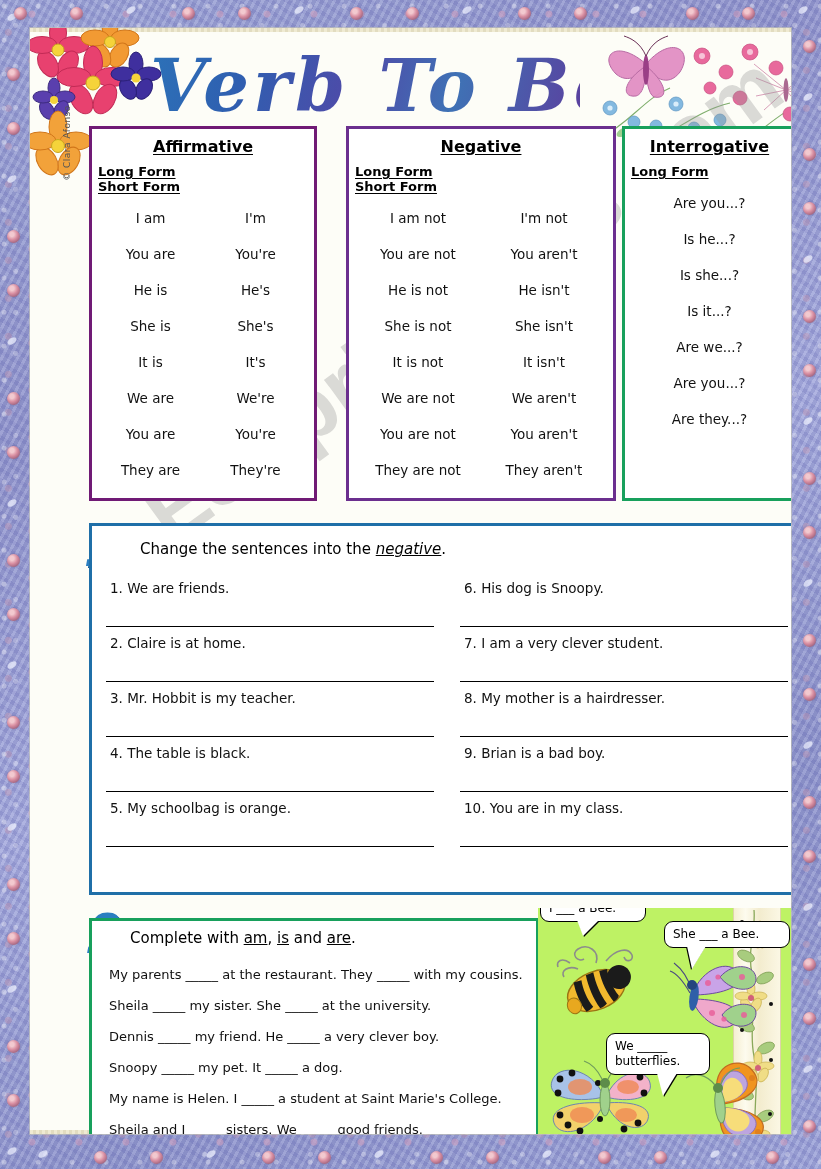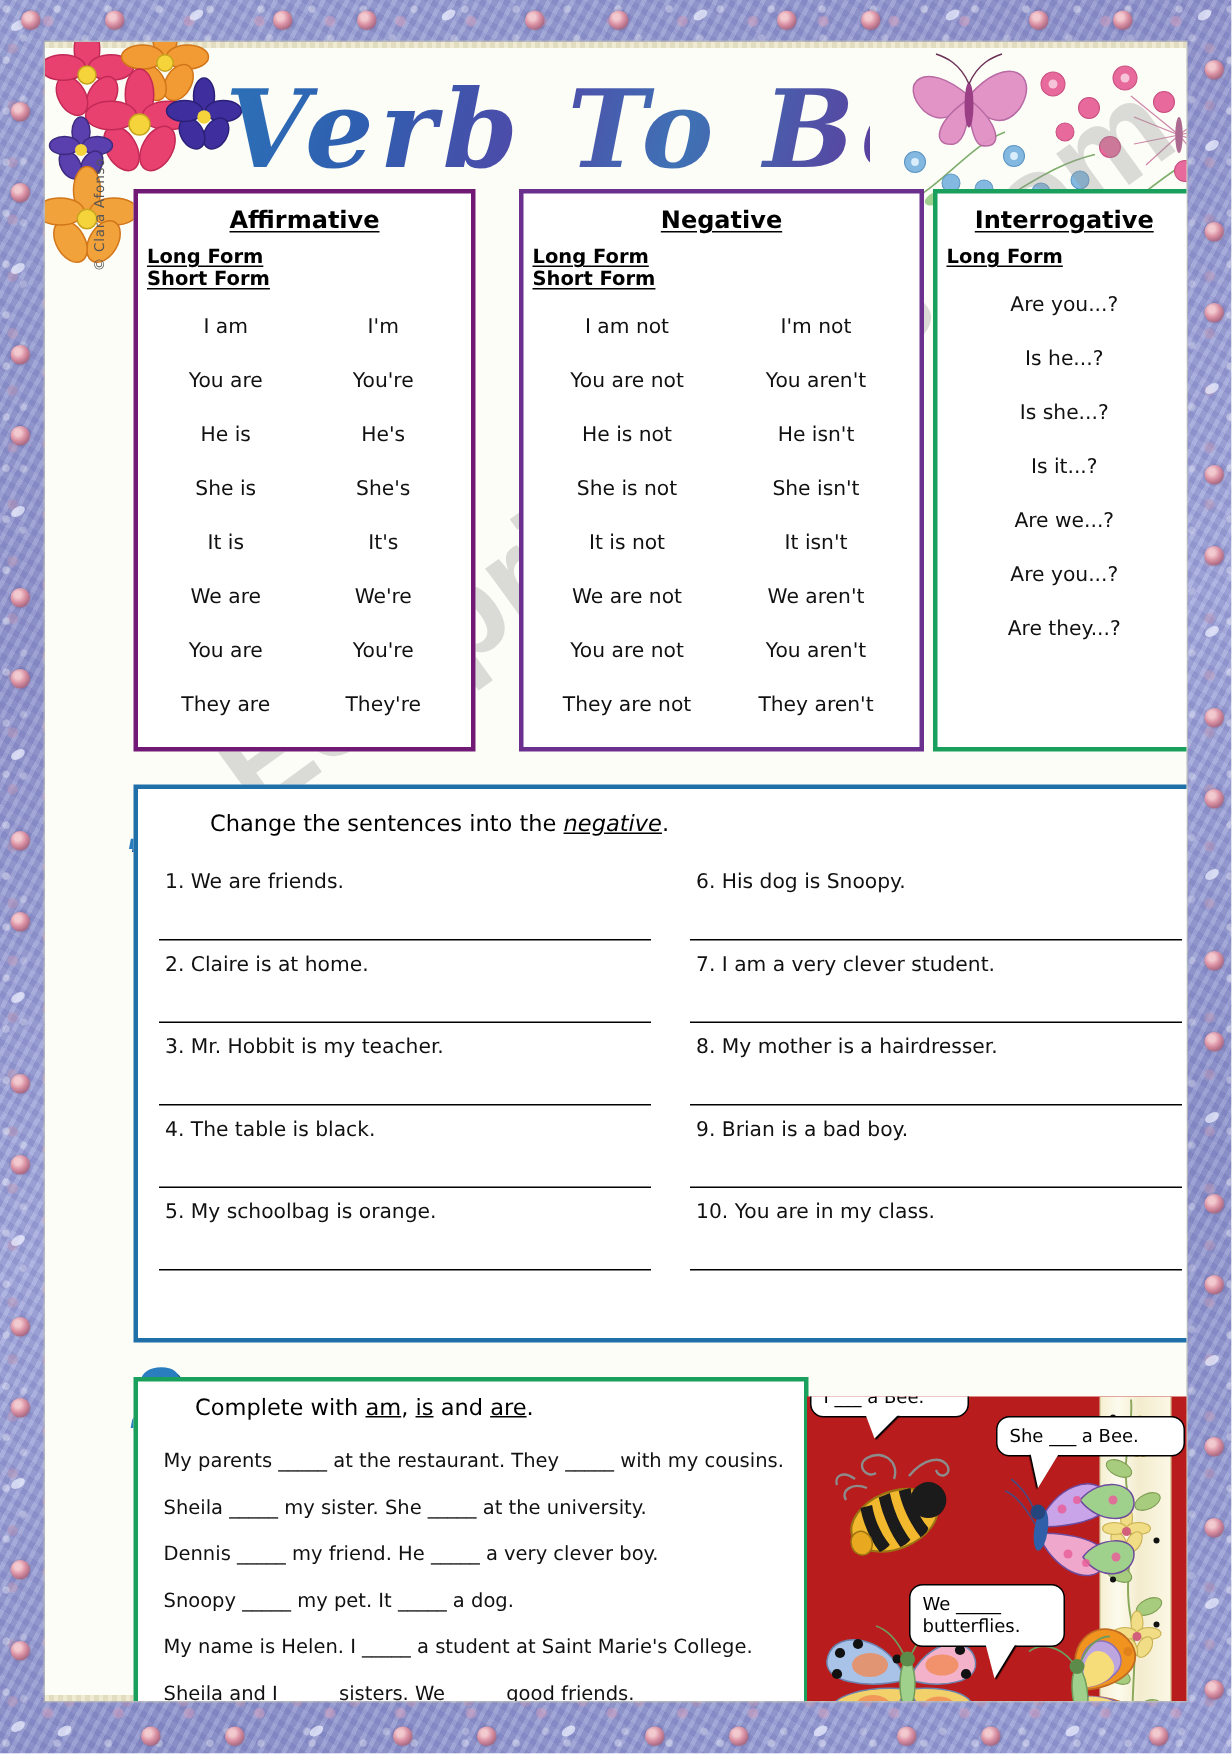--- a/index.html
+++ b/index.html
@@ -127,21 +127,21 @@
   .ex2{position:absolute;left:59px;top:890px;width:450px;height:228px;
        border:3px solid #18a05c;background:#fff;box-sizing:border-box;}
   .ex2-head{position:absolute;left:38px;top:8px;}
   .ex2-head .b{text-decoration:underline;}
   .ex2-lines{position:absolute;left:14px;top:38px;right:10px;}
   .ex2-line{font-family:"DejaVu Sans",sans-serif;font-size:13px;color:#111;
             padding:8px 0 8px 3px;}
 
   
   .ex3{position:absolute;left:508px;top:880px;width:267px;height:238px;
-       background:#b91c1c;overflow:hidden;margin-top:23px;}
+       background:#bef264;overflow:hidden;}
   .strip{position:absolute;right:24px;top:0;width:46px;height:238px;
     background:linear-gradient(90deg,#f5efd2 0%,#fdfbee 25%,#f3ecce 55%,#fbf7e4 100%);
     border-left:1px solid #ddd3a8;border-right:1px solid #ddd3a8;}
 
   .bubble{
     position:absolute;background:#fff;border:1.6px solid #000;border-radius:9px;
     font-family:"DejaVu Sans",sans-serif;font-size:12px;color:#000;
     padding:5px 8px;line-height:1.25;z-index:6;
   }
   .bubble:after{

